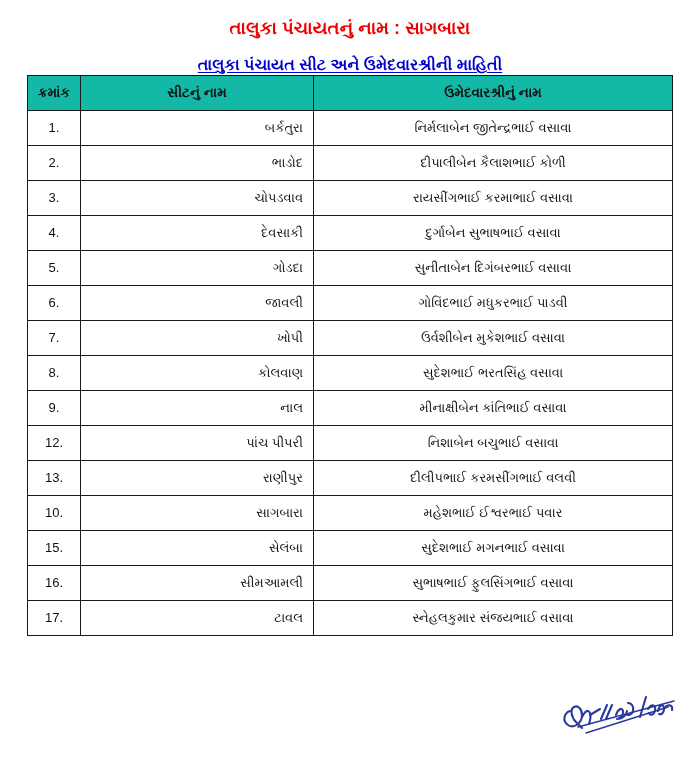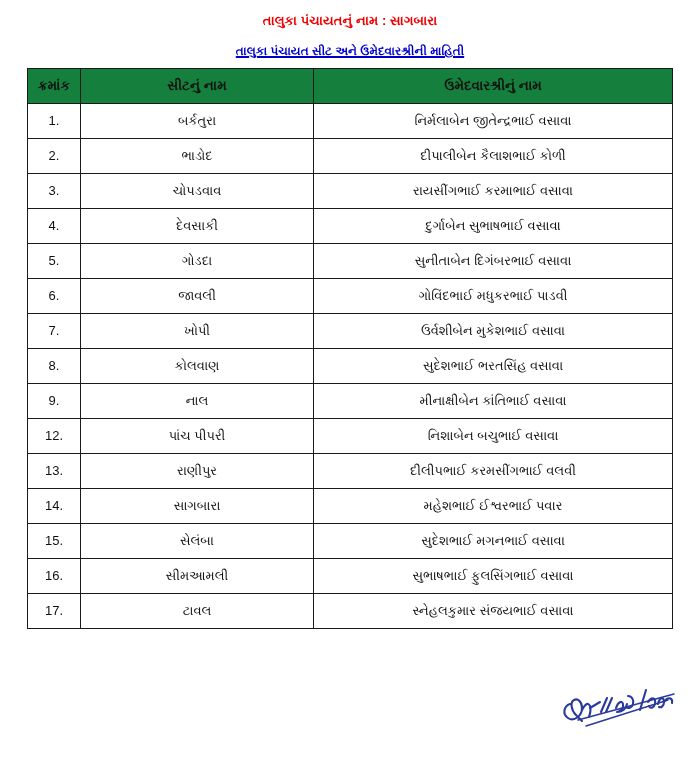--- a/index.html
+++ b/index.html
@@ -17,35 +17,34 @@
   .page {
     width: 700px;
     height: 760px;
     position: relative;
     box-sizing: border-box;
   }
   .doc-title {
     text-align: center;
     color: #ef0000;
     font-weight: bold;
-    font-size: 13px;
+    font-size: 18px;
     letter-spacing: 0.1px;
-    margin: 0;
+    margin: 7px;
     padding-top: 11px;
     line-height: 20px;
   }
   .doc-subtitle {
     text-align: center;
     color: #0000cc;
     font-weight: bold;
-    font-size: 12px;
+    font-size: 16px;
     margin: 0;
     padding-top: 11px;
     line-height: 18px;
-    text-decoration: underline;
   }
   .doc-subtitle span {
     text-decoration: underline;
     text-underline-offset: 2px;
   }
   .table-wrap {
     position: absolute;
     left: 27px;
     top: 68px;
     width: 645px;
@@ -57,39 +56,39 @@
     background: #ffffff;
   }
   table.seat-table th,
   table.seat-table td {
     border: 1.6px solid #1a1a1a;
     font-size: 13px;
     color: #111111;
     line-height: 16px;
   }
   table.seat-table thead th {
-    background: #15803d;
+    background: #14b8a6;
     font-weight: bold;
     text-align: center;
     height: 28px;
     padding: 3px 4px;
     font-size: 13.5px;
   }
   col.c-no    { width: 53px; }
   col.c-seat  { width: 233px; }
   col.c-cand  { width: 359px; }
 
   td.cell-no {
     text-align: center;
     height: 30px;
     padding: 2px 3px;
     font-size: 12.5px;
   }
   td.cell-seat {
-    text-align: center;
+    text-align: right;
     padding: 2px 10px;
     height: 30px;
   }
   td.cell-cand {
     text-align: center;
     padding: 2px 10px;
     height: 30px;
   }
   .signature {
     position: absolute;
@@ -173,21 +172,21 @@
             <td class="cell-no">12.</td>
             <td class="cell-seat">પાંચ પીપરી</td>
             <td class="cell-cand">નિશાબેન બચુભાઈ વસાવા</td>
           </tr>
           <tr>
             <td class="cell-no">13.</td>
             <td class="cell-seat">રાણીપુર</td>
             <td class="cell-cand">દીલીપભાઈ કરમસીંગભાઈ વલવી</td>
           </tr>
           <tr>
-            <td class="cell-no">14.</td>
+            <td class="cell-no">10.</td>
             <td class="cell-seat">સાગબારા</td>
             <td class="cell-cand">મહેશભાઈ ઈશ્વરભાઈ પવાર</td>
           </tr>
           <tr>
             <td class="cell-no">15.</td>
             <td class="cell-seat">સેલંબા</td>
             <td class="cell-cand">સુદેશભાઈ મગનભાઈ વસાવા</td>
           </tr>
           <tr>
             <td class="cell-no">16.</td>

